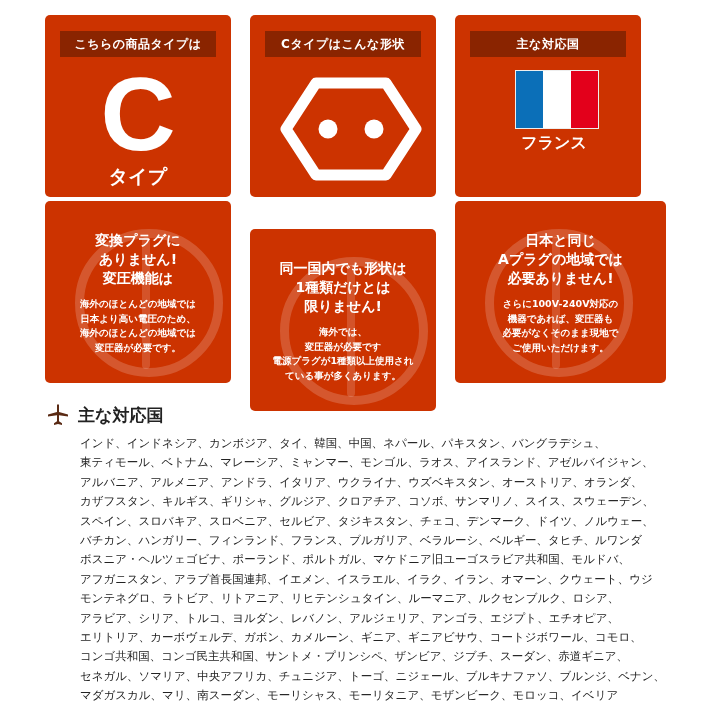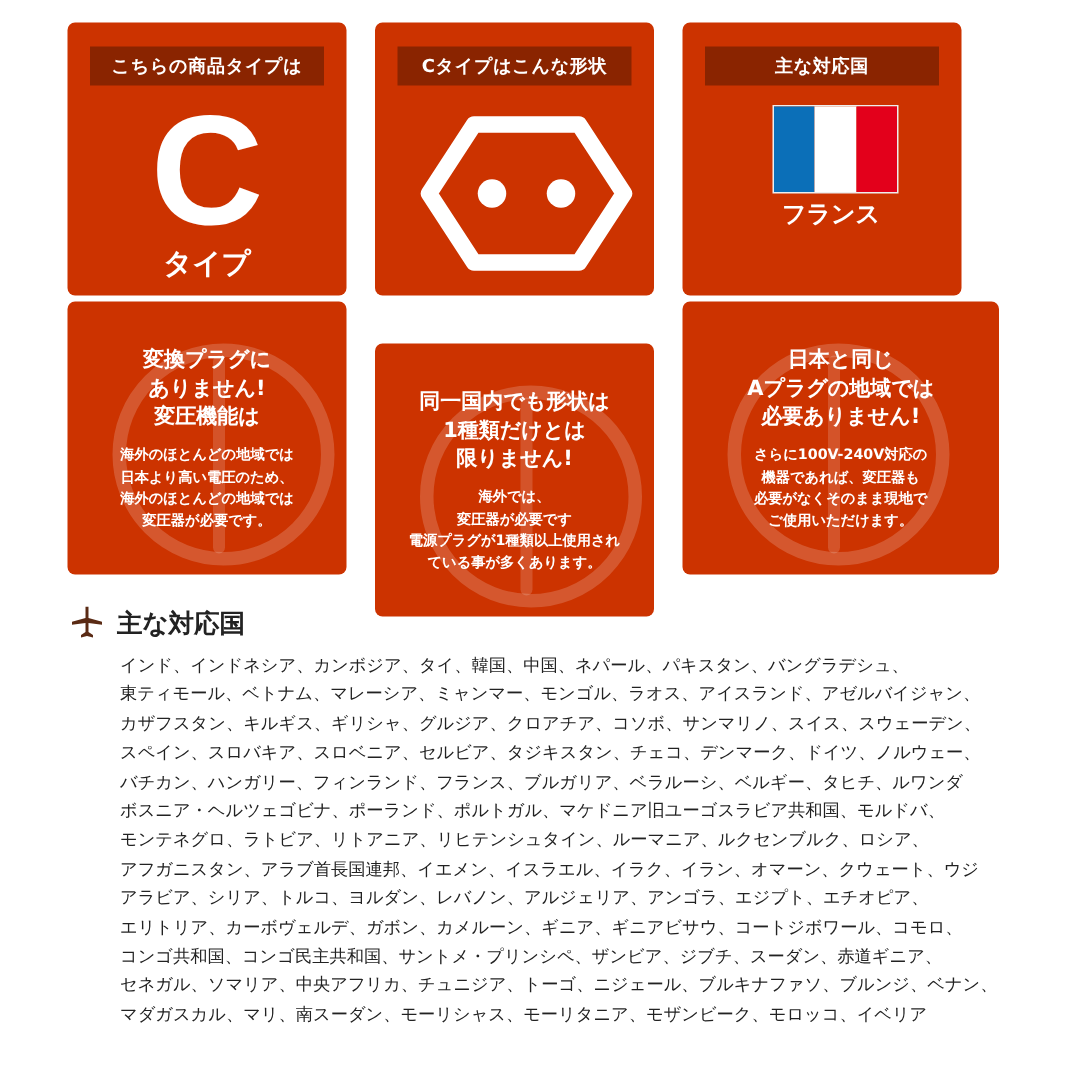--- a/index.html
+++ b/index.html
@@ -120,24 +120,25 @@
 <div class="section-head">
   <svg class="plane" viewBox="0 0 24 24">
     <path d="M11 1.5 h2 v7.5 l9 2.5 v2 l-9 -1.2 v6 l3 2 v1.7 l-4 -1 l-4 1 v-1.7 l3 -2 v-6 l-9 1.2 v-2 l9 -2.5 z" fill="#5a2a14"></path>
   </svg>
   <span class="section-title">主な対応国</span>
 </div>
 
 <div class="country-list">
   <div>インド、インドネシア、カンボジア、タイ、韓国、中国、ネパール、パキスタン、バングラデシュ、</div>
   <div>東ティモール、ベトナム、マレーシア、ミャンマー、モンゴル、ラオス、アイスランド、アゼルバイジャン、</div>
+  <div>アルバニア、アルメニア、アンドラ、イタリア、ウクライナ、ウズベキスタン、オーストリア、オランダ、</div>
   <div>カザフスタン、キルギス、ギリシャ、グルジア、クロアチア、コソボ、サンマリノ、スイス、スウェーデン、</div>
   <div>スペイン、スロバキア、スロベニア、セルビア、タジキスタン、チェコ、デンマーク、ドイツ、ノルウェー、</div>
   <div>バチカン、ハンガリー、フィンランド、フランス、ブルガリア、ベラルーシ、ベルギー、タヒチ、ルワンダ</div>
   <div>ボスニア・ヘルツェゴビナ、ポーランド、ポルトガル、マケドニア旧ユーゴスラビア共和国、モルドバ、</div>
+  <div>アフガニスタン、アラブ首長国連邦、イエメン、イスラエル、イラク、イラン、オマーン、クウェート、ウジ</div>
   <div>モンテネグロ、ラトビア、リトアニア、リヒテンシュタイン、ルーマニア、ルクセンブルク、ロシア、</div>
-  <div>アフガニスタン、アラブ首長国連邦、イエメン、イスラエル、イラク、イラン、オマーン、クウェート、ウジ</div>
   <div>アラビア、シリア、トルコ、ヨルダン、レバノン、アルジェリア、アンゴラ、エジプト、エチオピア、</div>
   <div>エリトリア、カーボヴェルデ、ガボン、カメルーン、ギニア、ギニアビサウ、コートジボワール、コモロ、</div>
   <div>コンゴ共和国、コンゴ民主共和国、サントメ・プリンシペ、ザンビア、ジブチ、スーダン、赤道ギニア、</div>
   <div>セネガル、ソマリア、中央アフリカ、チュニジア、トーゴ、ニジェール、ブルキナファソ、ブルンジ、ベナン、</div>
   <div>マダガスカル、マリ、南スーダン、モーリシャス、モーリタニア、モザンビーク、モロッコ、イベリア</div>
 </div>
 
 </body></html>

